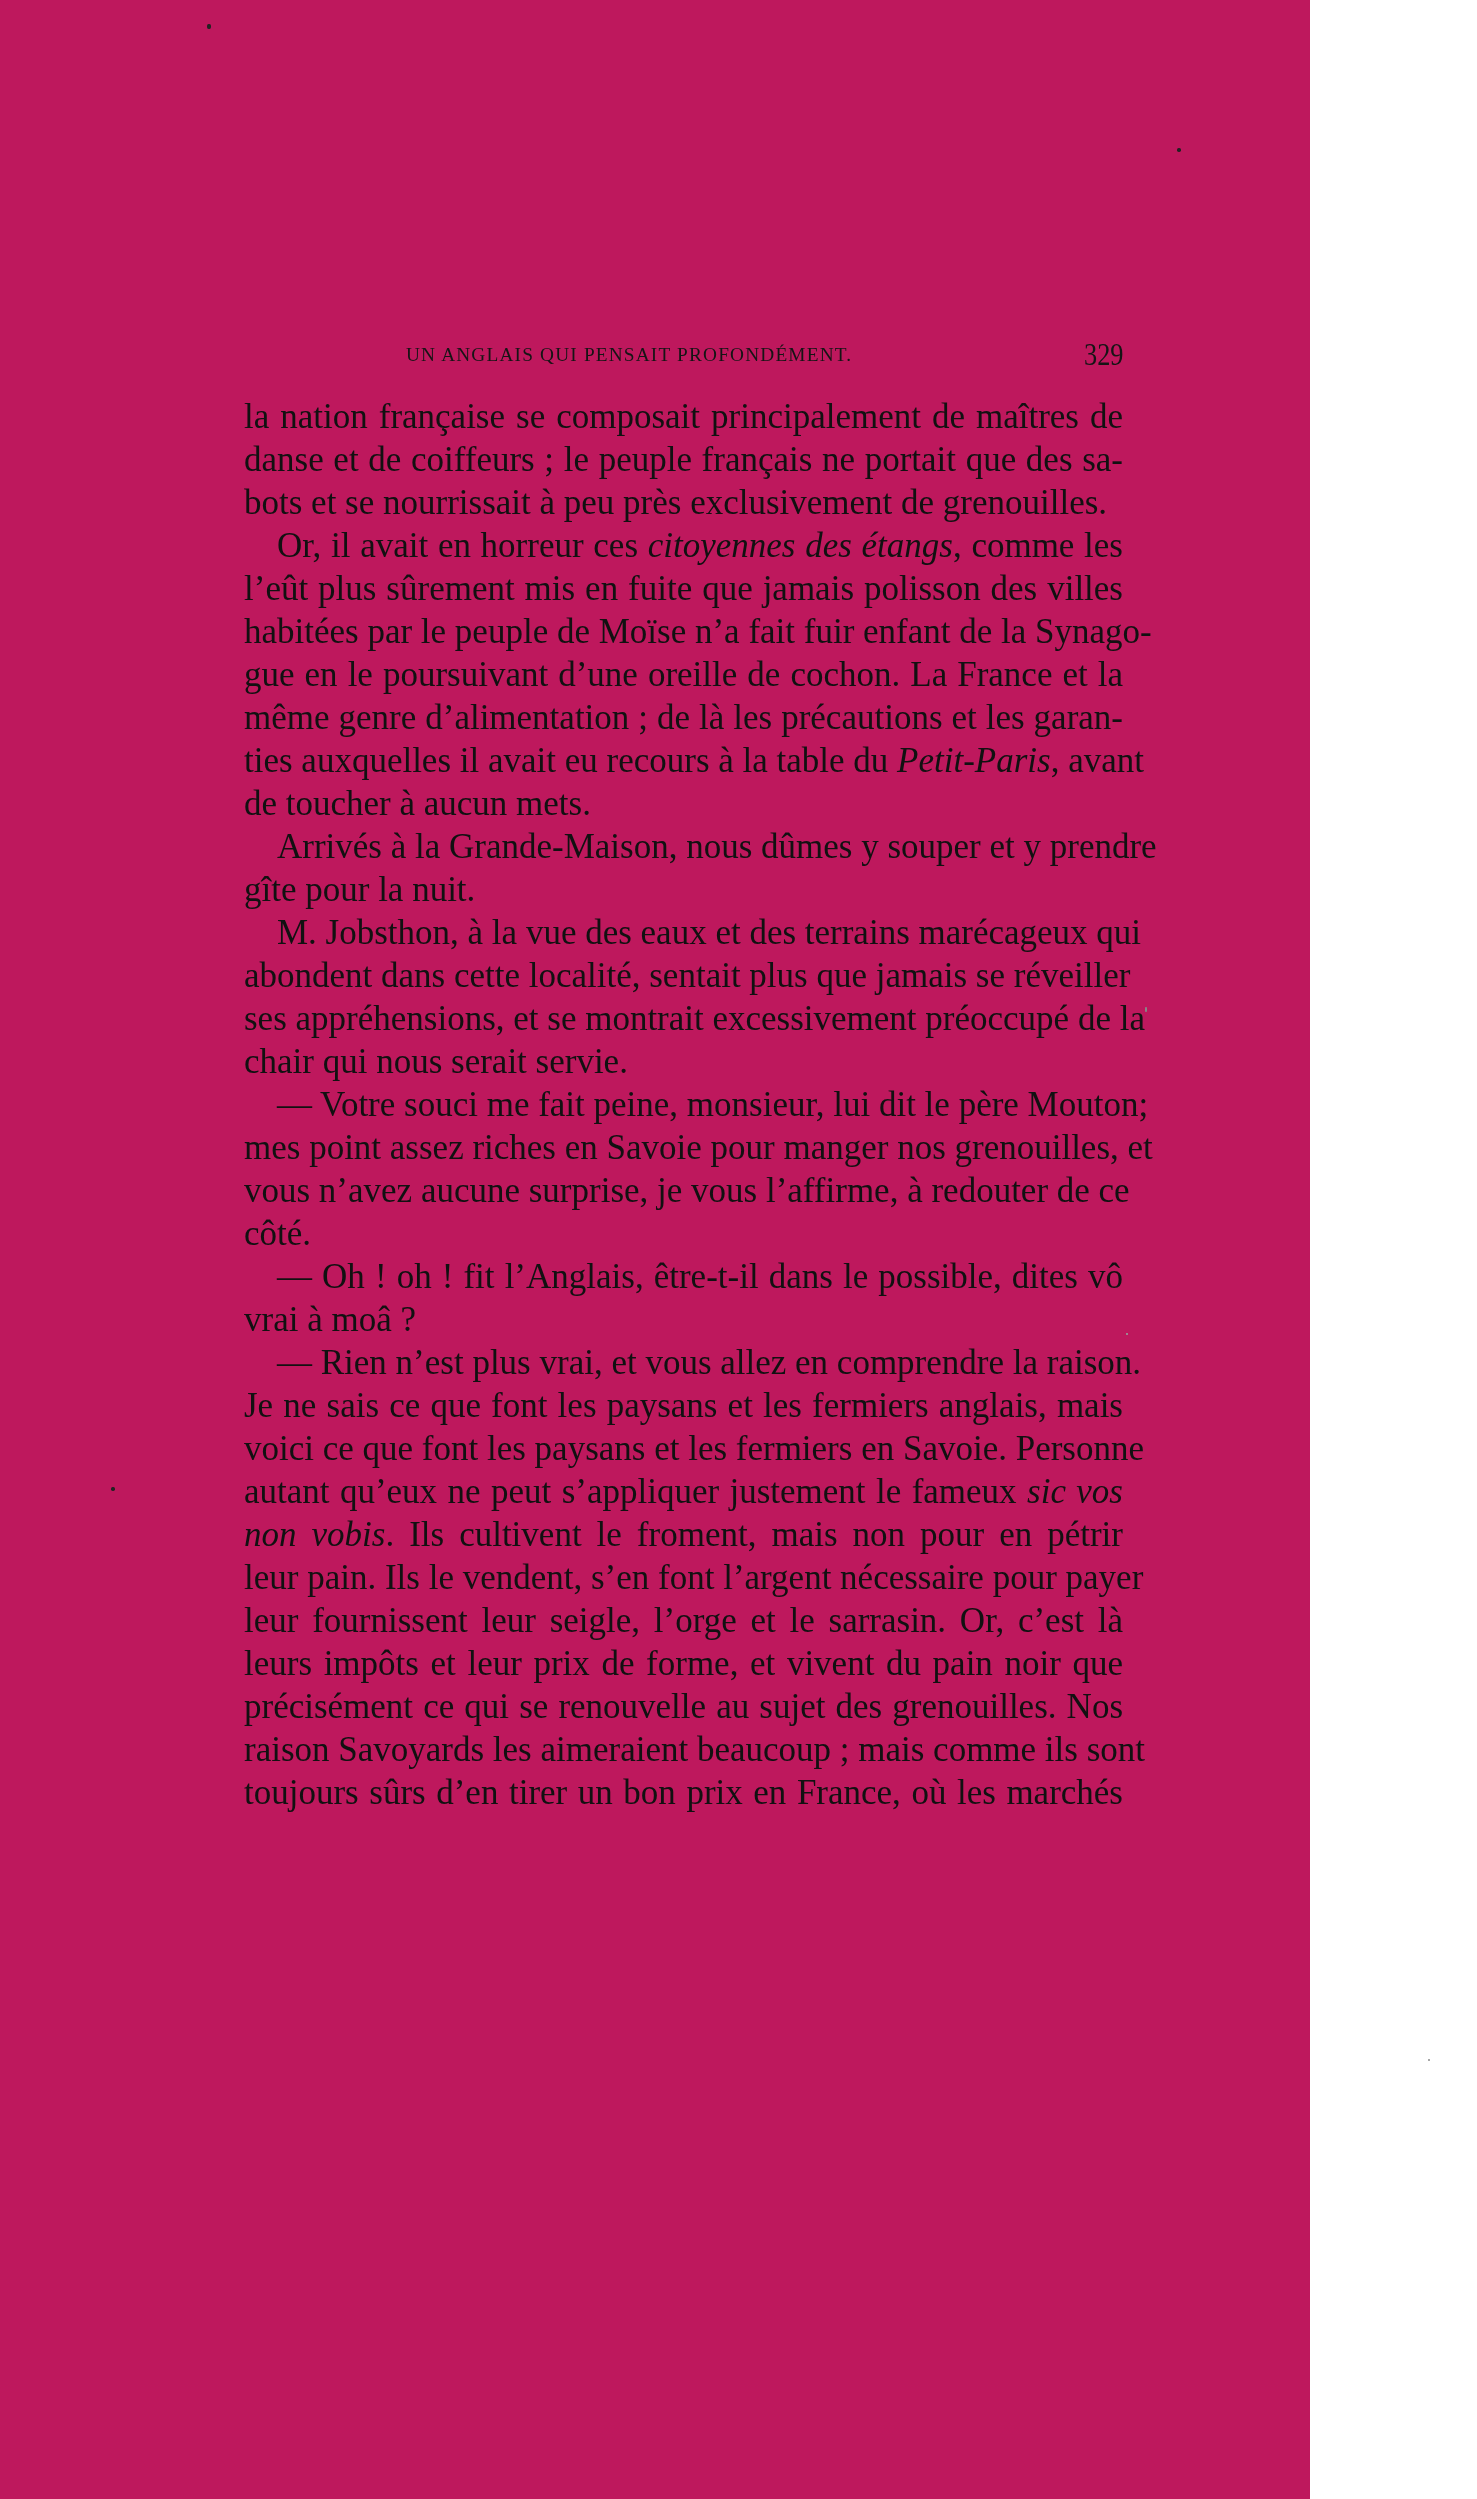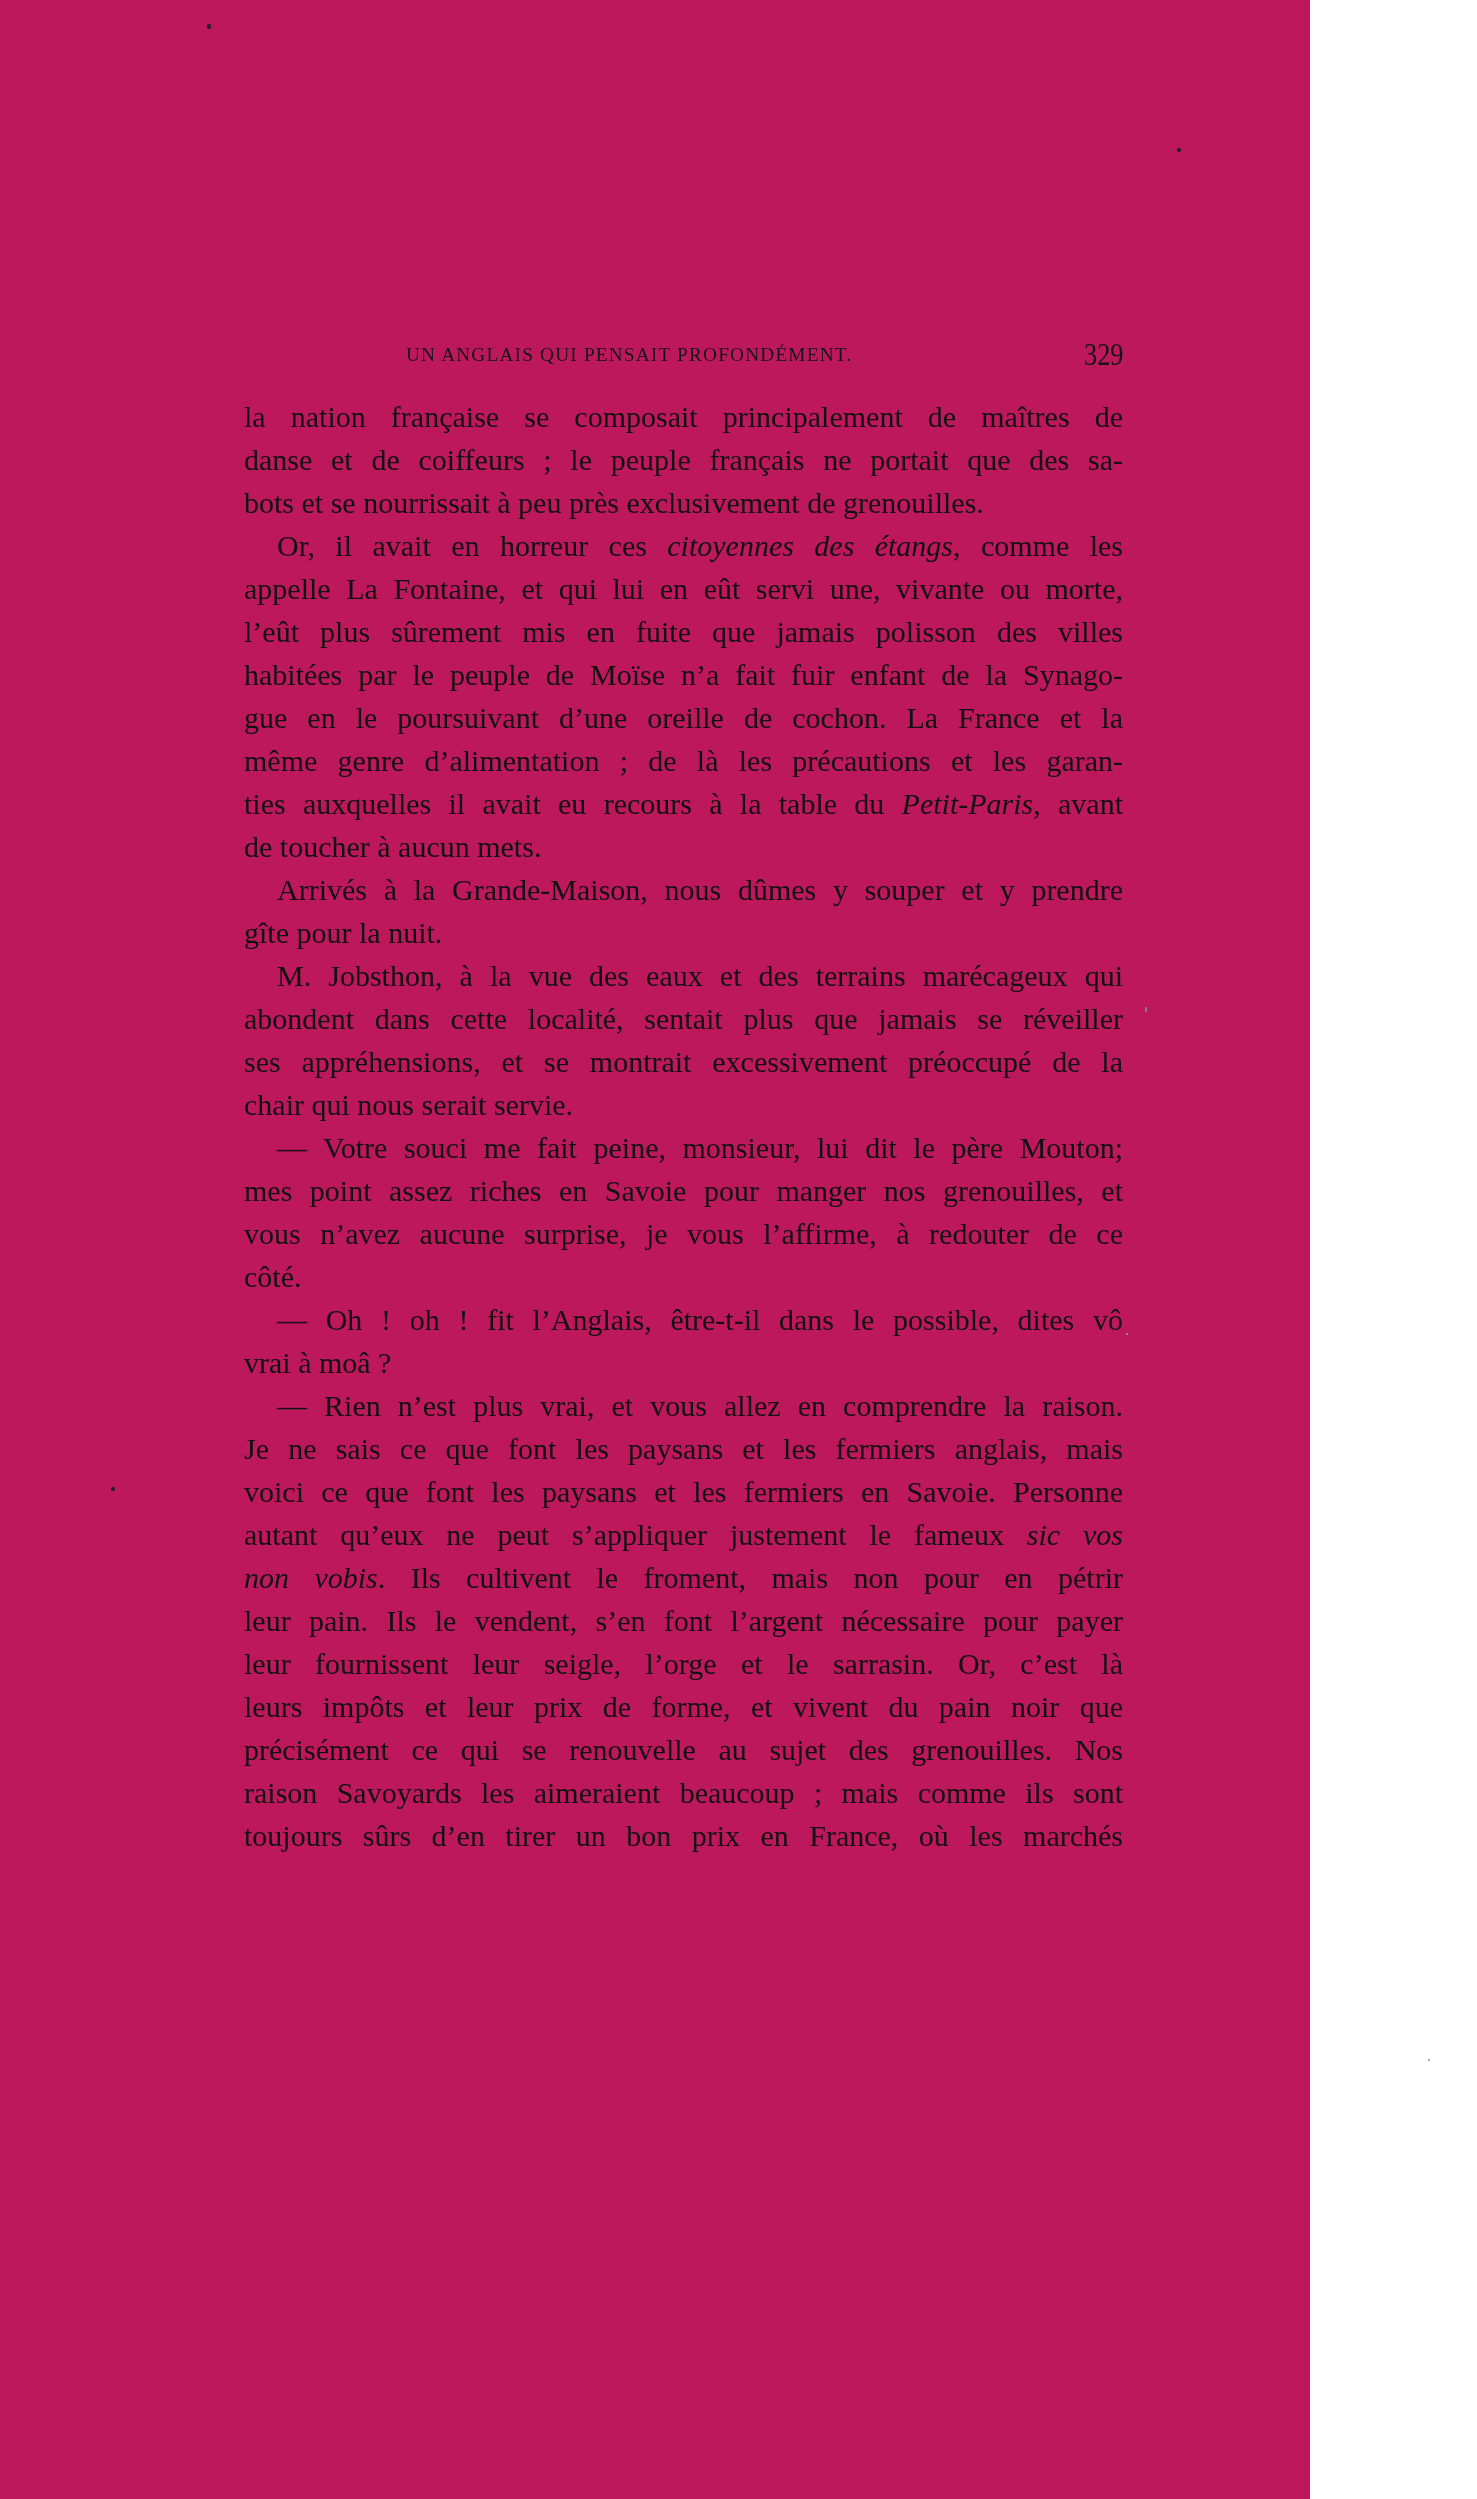--- a/index.html
+++ b/index.html
@@ -15,21 +15,21 @@
     font-variant: small-caps; white-space: nowrap;
     transform: scaleX(0.98); transform-origin: left top;
   }
   .page-number {
     position: absolute; right: 0; top: 0; font-size: 31px; line-height: 33px;
     transform: scaleX(0.85); transform-origin: right top;
   }
   .body-text {
     position: absolute; left: 244px; top: 395px; width: 879px;
     font-family: "Liberation Serif", "DejaVu Serif", serif;
-    font-size: 30px; line-height: 43px; color: #111111;
+    font-size: 35px; line-height: 43px; color: #111111;
   }
   .line {
     display: block; height: 43px; white-space: nowrap; overflow: visible;
     text-align: justify; text-align-last: justify;
   }
   .line.last { text-align-last: left; }
   .line.indent { padding-left: 33px; }
   .line em { font-style: italic; }
   .speck { position: absolute; background: #222; border-radius: 40%; }
 </style>
@@ -42,21 +42,20 @@
     <span class="running-title">Un anglais qui pensait profondément.</span>
     <span class="page-number">329</span>
   </div>
 
   <div class="body-text">
     <span class="line last" style="text-align-last:justify">la nation française se composait principalement de maîtres de</span>
     <span class="line">danse et de coiffeurs ; le peuple français ne portait que des sa-</span>
     <span class="line last">bots et se nourrissait à peu près exclusivement de grenouilles.</span>
 
     <span class="line indent"><span>Or, il avait en horreur ces </span><em>citoyennes des étangs</em><span>, comme les</span></span>
-    <span class="line">appelle La Fontaine, et qui lui en eût servi une, vivante ou morte,</span>
     <span class="line">l’eût plus sûrement mis en fuite que jamais polisson des villes</span>
     <span class="line">habitées par le peuple de Moïse n’a fait fuir enfant de la Synago-</span>
     <span class="line">gue en le poursuivant d’une oreille de cochon. La France et la</span>
     <span class="line">même genre d’alimentation ; de là les précautions et les garan-</span>
     <span class="line"><span>ties auxquelles il avait eu recours à la table du </span><em>Petit-Paris</em><span>, avant</span></span>
     <span class="line last">de toucher à aucun mets.</span>
 
     <span class="line indent">Arrivés à la Grande-Maison, nous dûmes y souper et y prendre</span>
     <span class="line last">gîte pour la nuit.</span>
 

